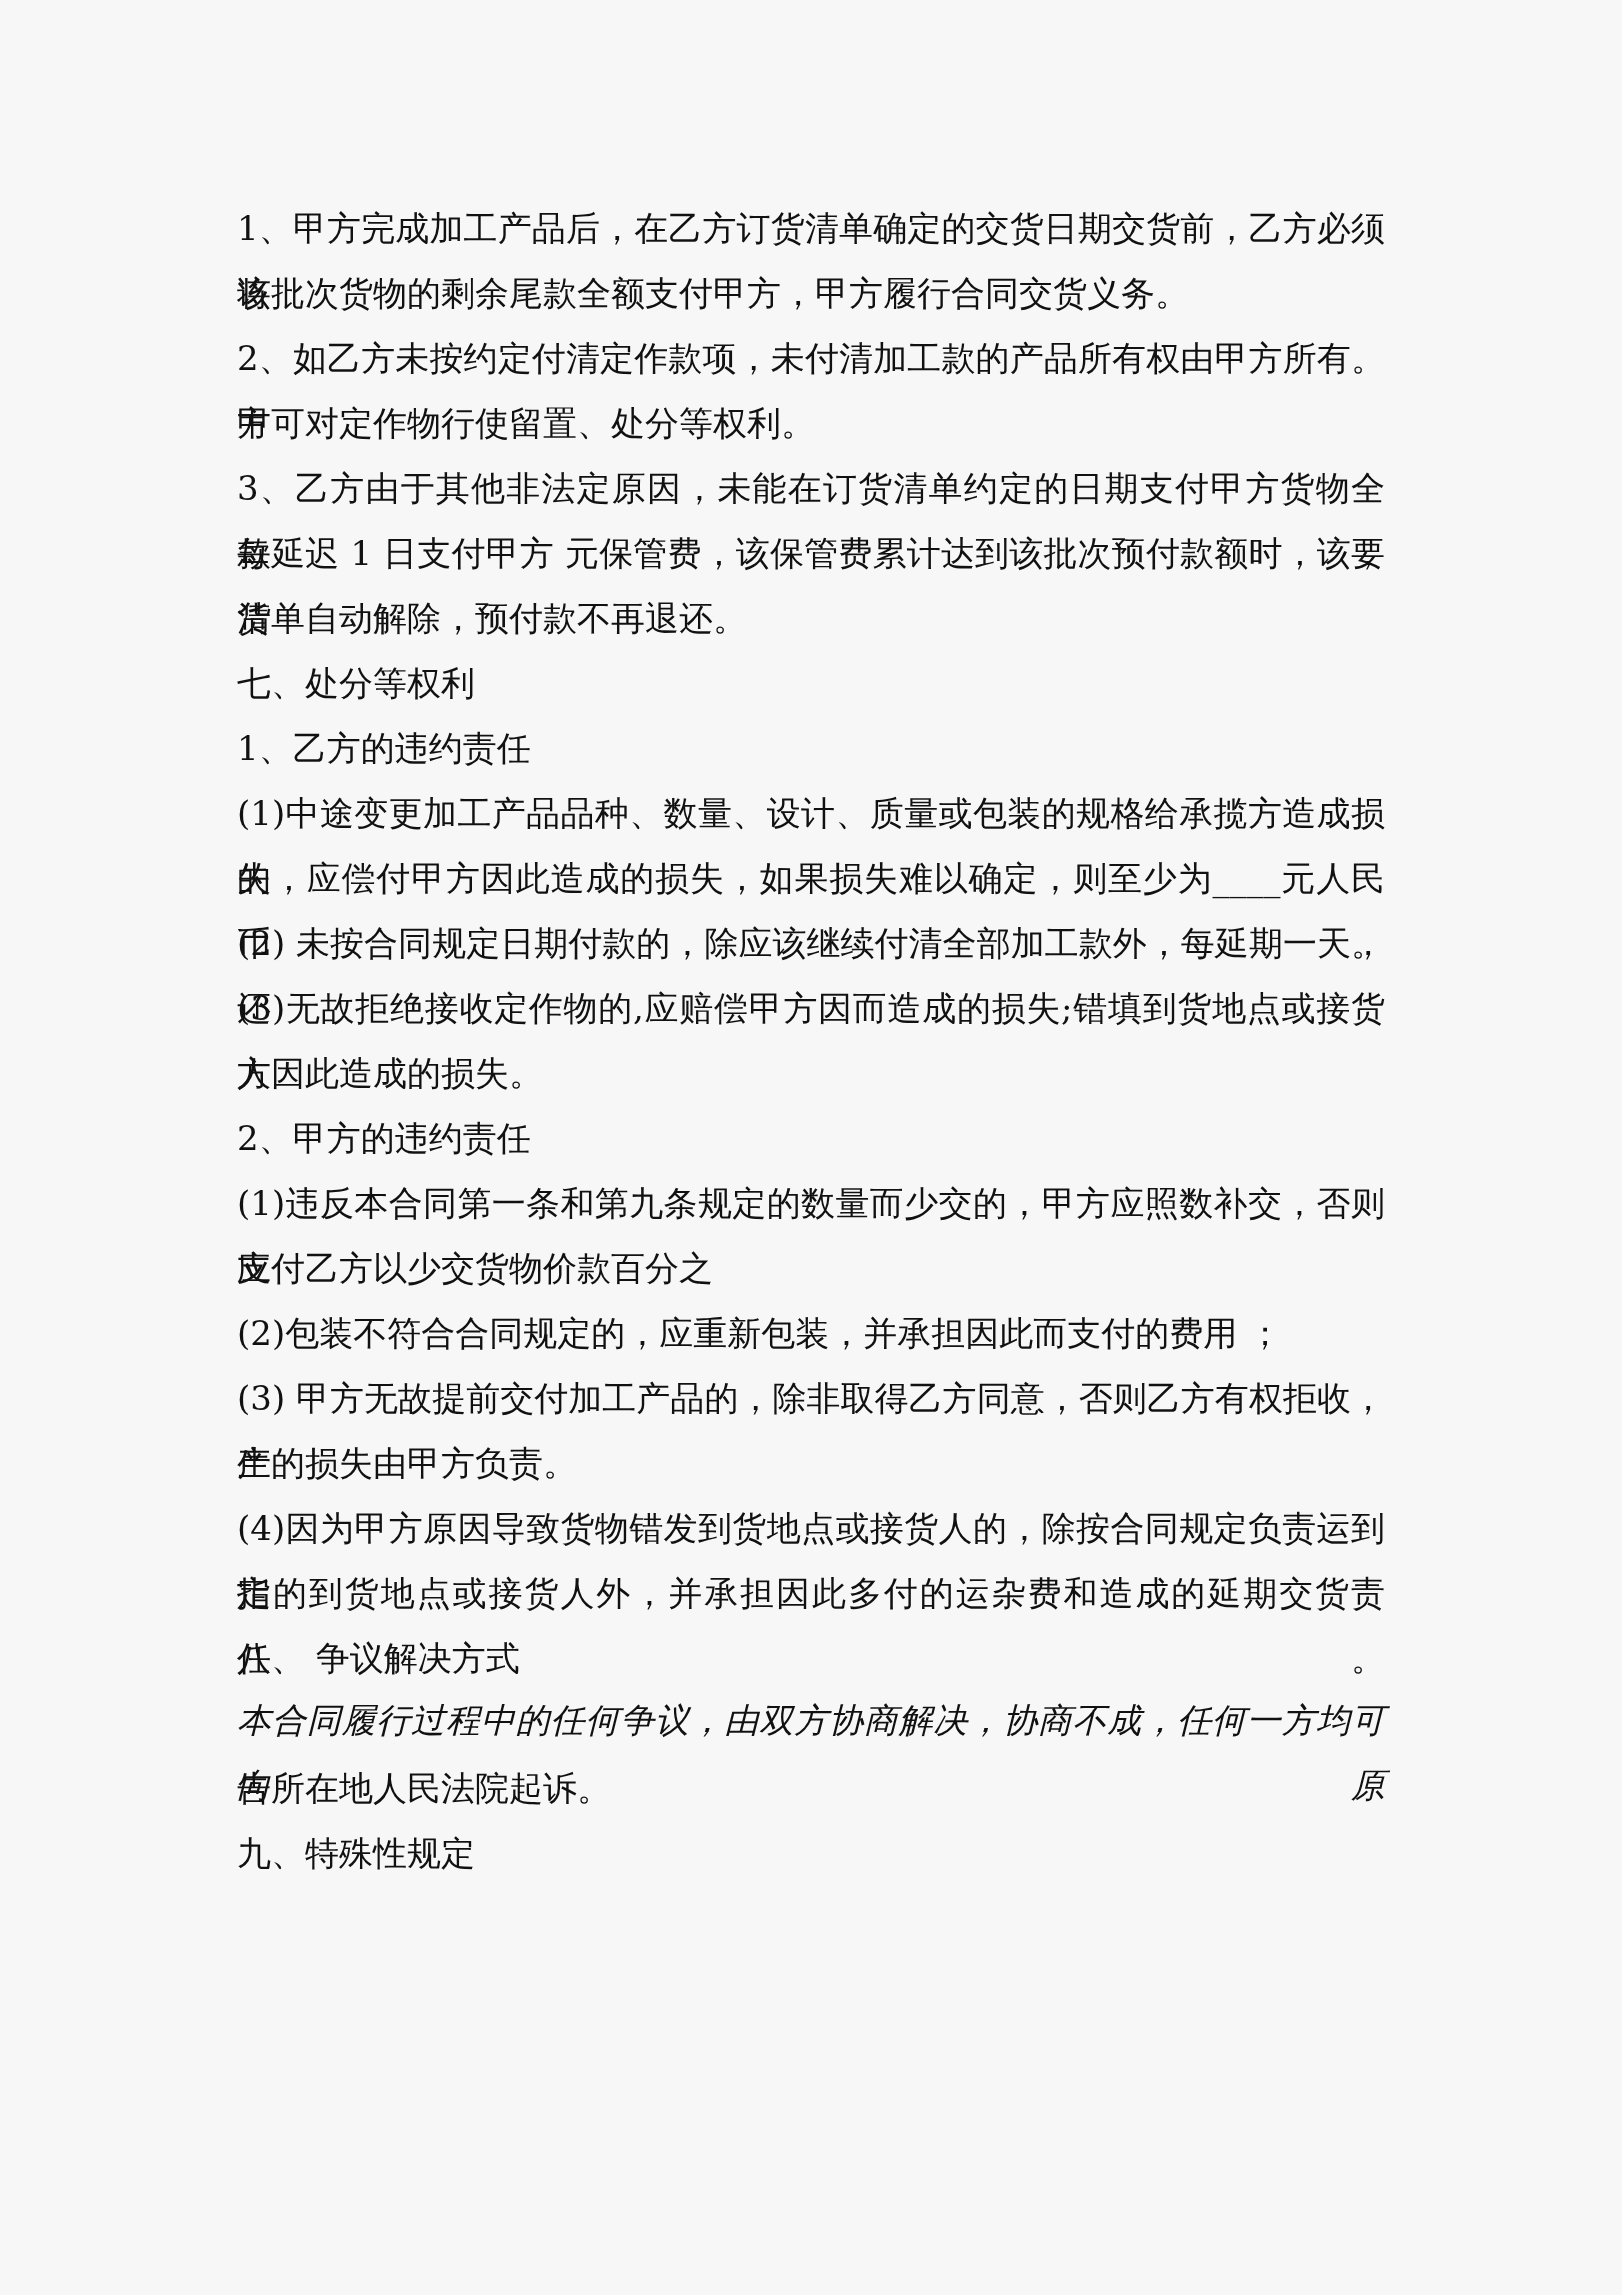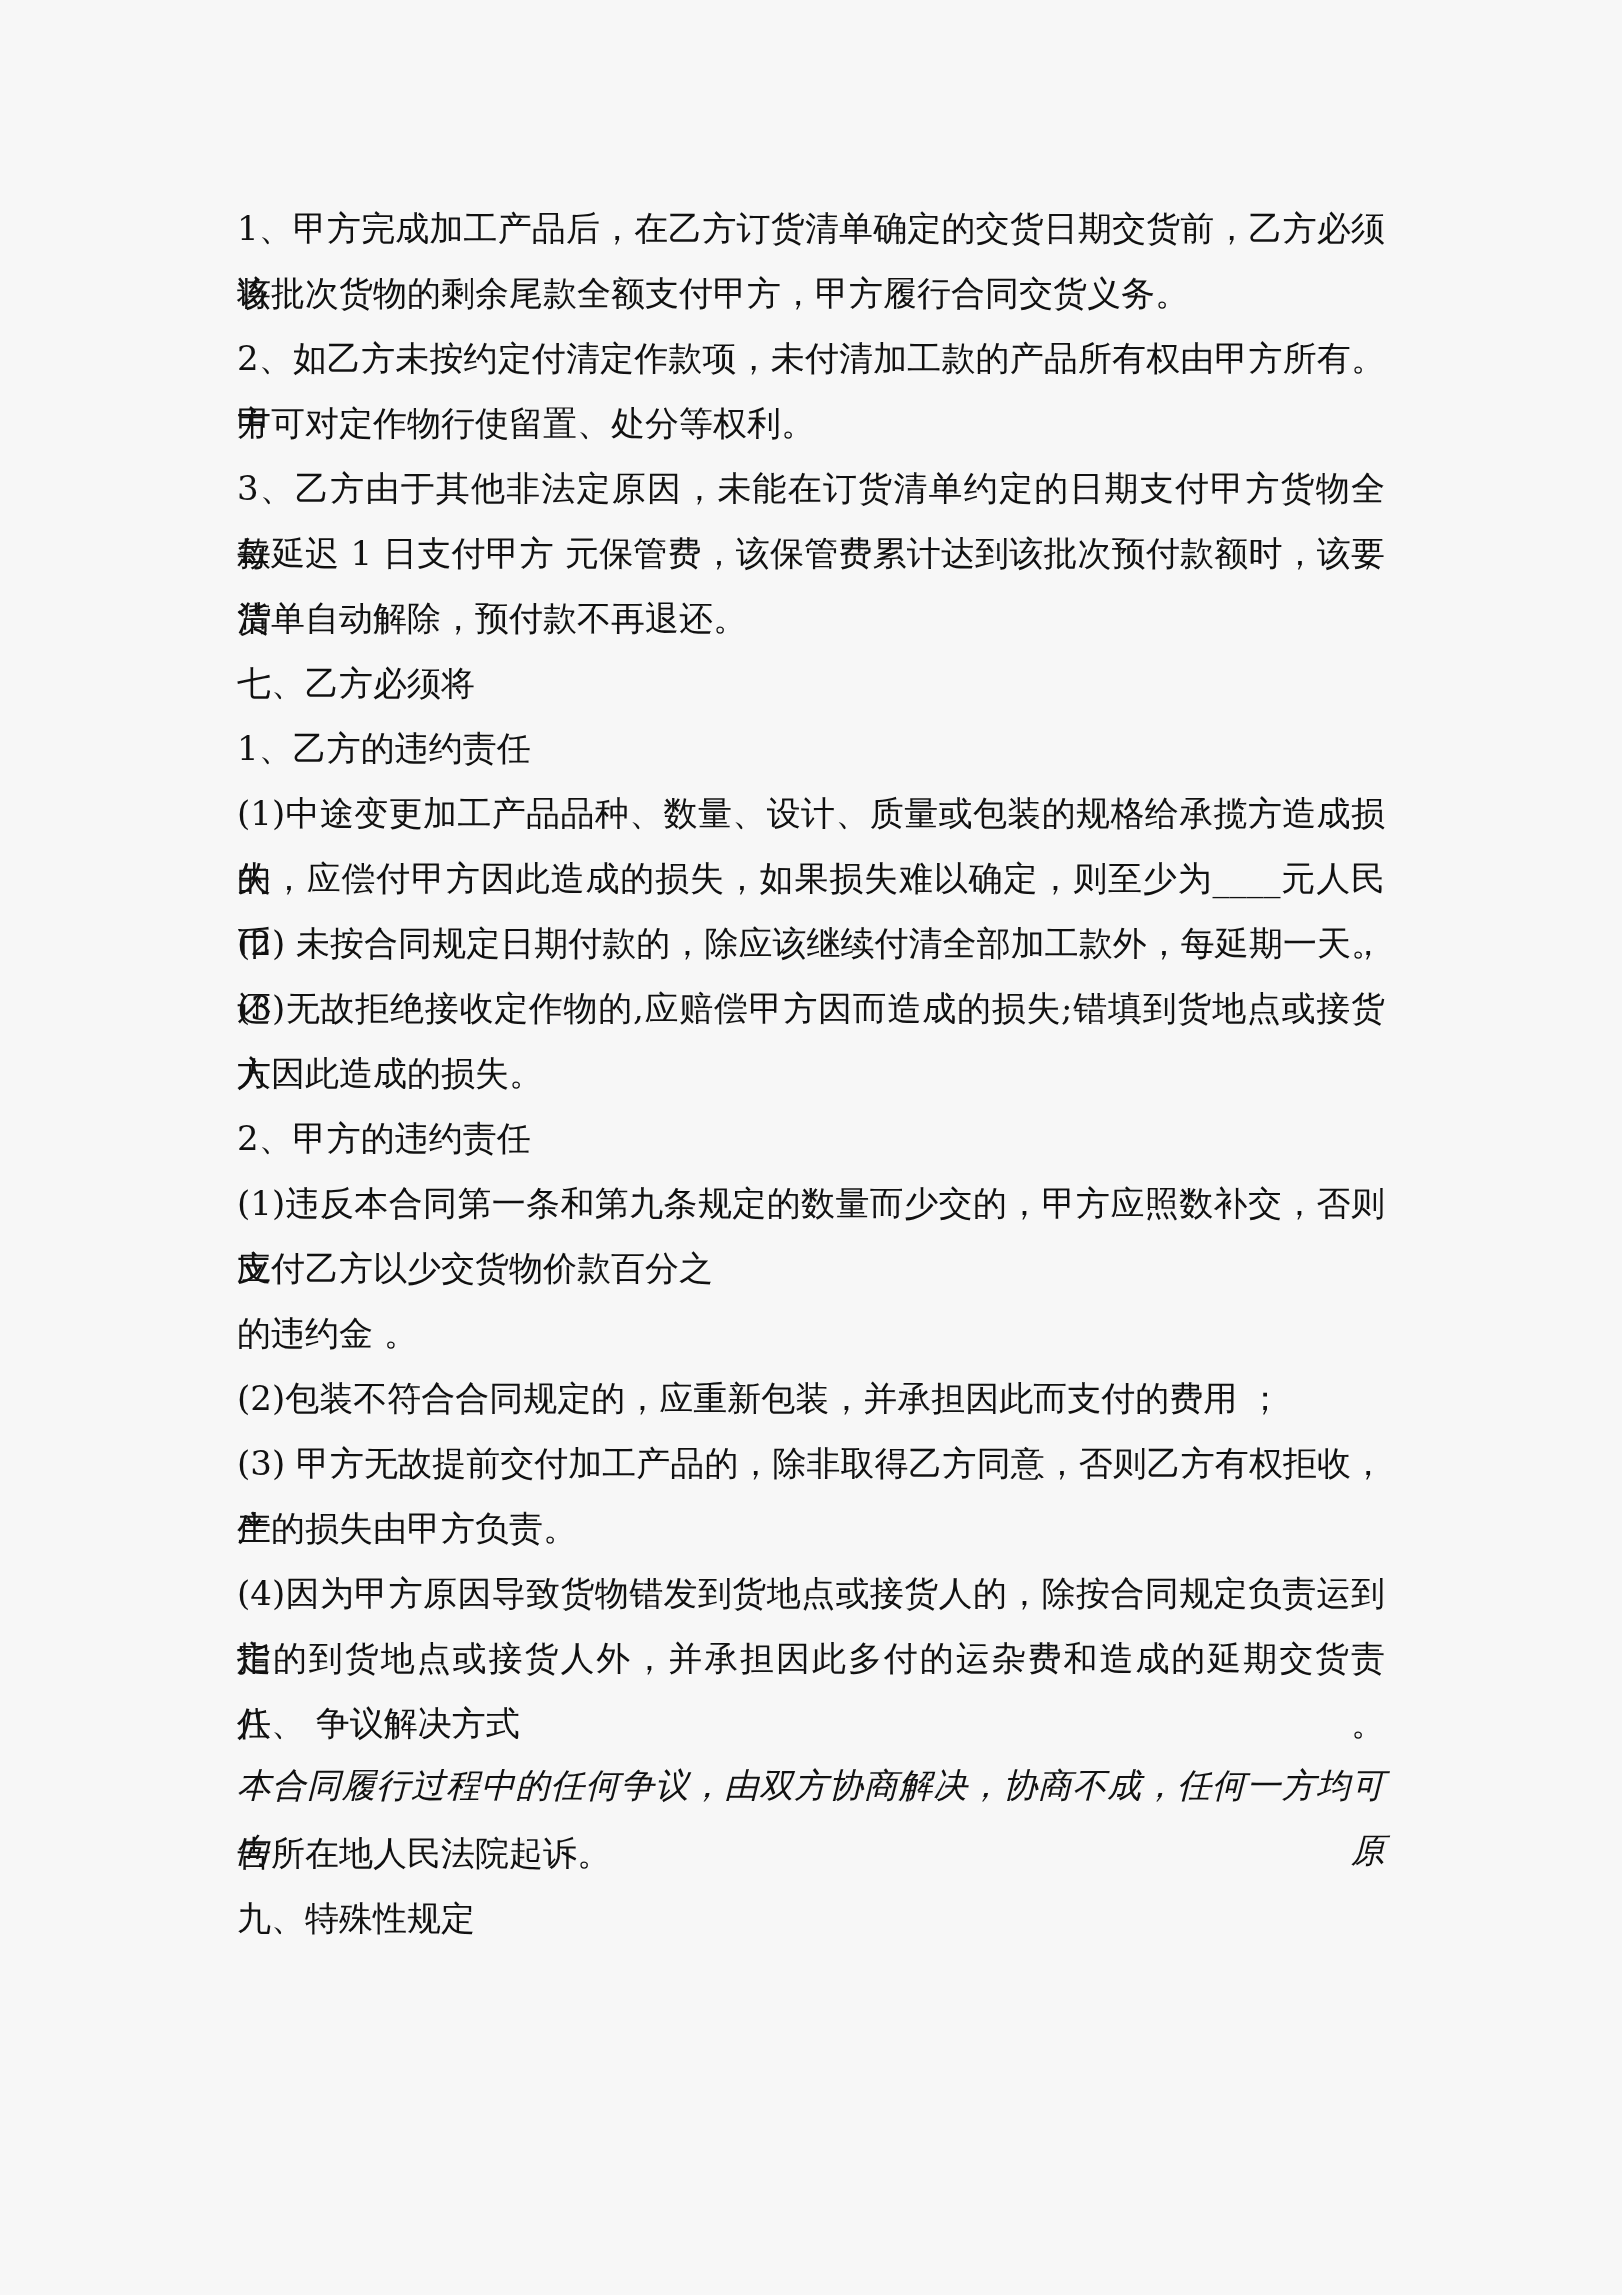--- a/index.html
+++ b/index.html
@@ -43,31 +43,30 @@
 <body style="background: rgb(247, 247, 247);">
 
 <div class="page-text" style="color: rgb(17, 17, 17);">
   <div class="ln j">1、甲方完成加工产品后，在乙方订货清单确定的交货日期交货前，乙方必须将</div>
   <div class="ln">该批次货物的剩余尾款全额支付甲方，甲方履行合同交货义务。</div>
   <div class="ln j">2、如乙方未按约定付清定作款项，未付清加工款的产品所有权由甲方所有。甲</div>
   <div class="ln">方可对定作物行使留置、处分等权利。</div>
   <div class="ln j">3、乙方由于其他非法定原因，未能在订货清单约定的日期支付甲方货物全款，</div>
   <div class="ln j">每延迟 1 日支付甲方 元保管费，该保管费累计达到该批次预付款额时，该要货</div>
   <div class="ln">清单自动解除，预付款不再退还。</div>
-  <div class="ln">七、乙方必须将</div>
+  <div class="ln">七、处分等权利</div>
   <div class="ln">1、乙方的违约责任</div>
   <div class="ln j">(1)中途变更加工产品品种、数量、设计、质量或包装的规格给承揽方造成损失</div>
   <div class="ln j">的，应偿付甲方因此造成的损失，如果损失难以确定，则至少为____元人民币。</div>
   <div class="ln j">(2) 未按合同规定日期付款的，除应该继续付清全部加工款外，每延期一天，还</div>
   <div class="ln j">(3)无故拒绝接收定作物的,应赔偿甲方因而造成的损失;错填到货地点或接货人</div>
   <div class="ln">方因此造成的损失。</div>
   <div class="ln">2、甲方的违约责任</div>
   <div class="ln j">(1)违反本合同第一条和第九条规定的数量而少交的，甲方应照数补交，否则应</div>
   <div class="ln">支付乙方以少交货物价款百分之</div>
-  <div class="ln">的违约金 。</div>
   <div class="ln">(2)包装不符合合同规定的，应重新包装，并承担因此而支付的费用 ；</div>
   <div class="ln j">(3) 甲方无故提前交付加工产品的，除非取得乙方同意，否则乙方有权拒收，产</div>
   <div class="ln">生的损失由甲方负责。</div>
   <div class="ln j">(4)因为甲方原因导致货物错发到货地点或接货人的，除按合同规定负责运到指</div>
   <div class="ln j">定的到货地点或接货人外，并承担因此多付的运杂费和造成的延期交货责任。</div>
   <div class="ln">八、 争议解决方式</div>
   <div class="ln j i">本合同履行过程中的任何争议，由双方协商解决，协商不成，任何一方均可向原</div>
   <div class="ln">告所在地人民法院起诉。</div>
   <div class="ln">九、特殊性规定</div>
 </div>

